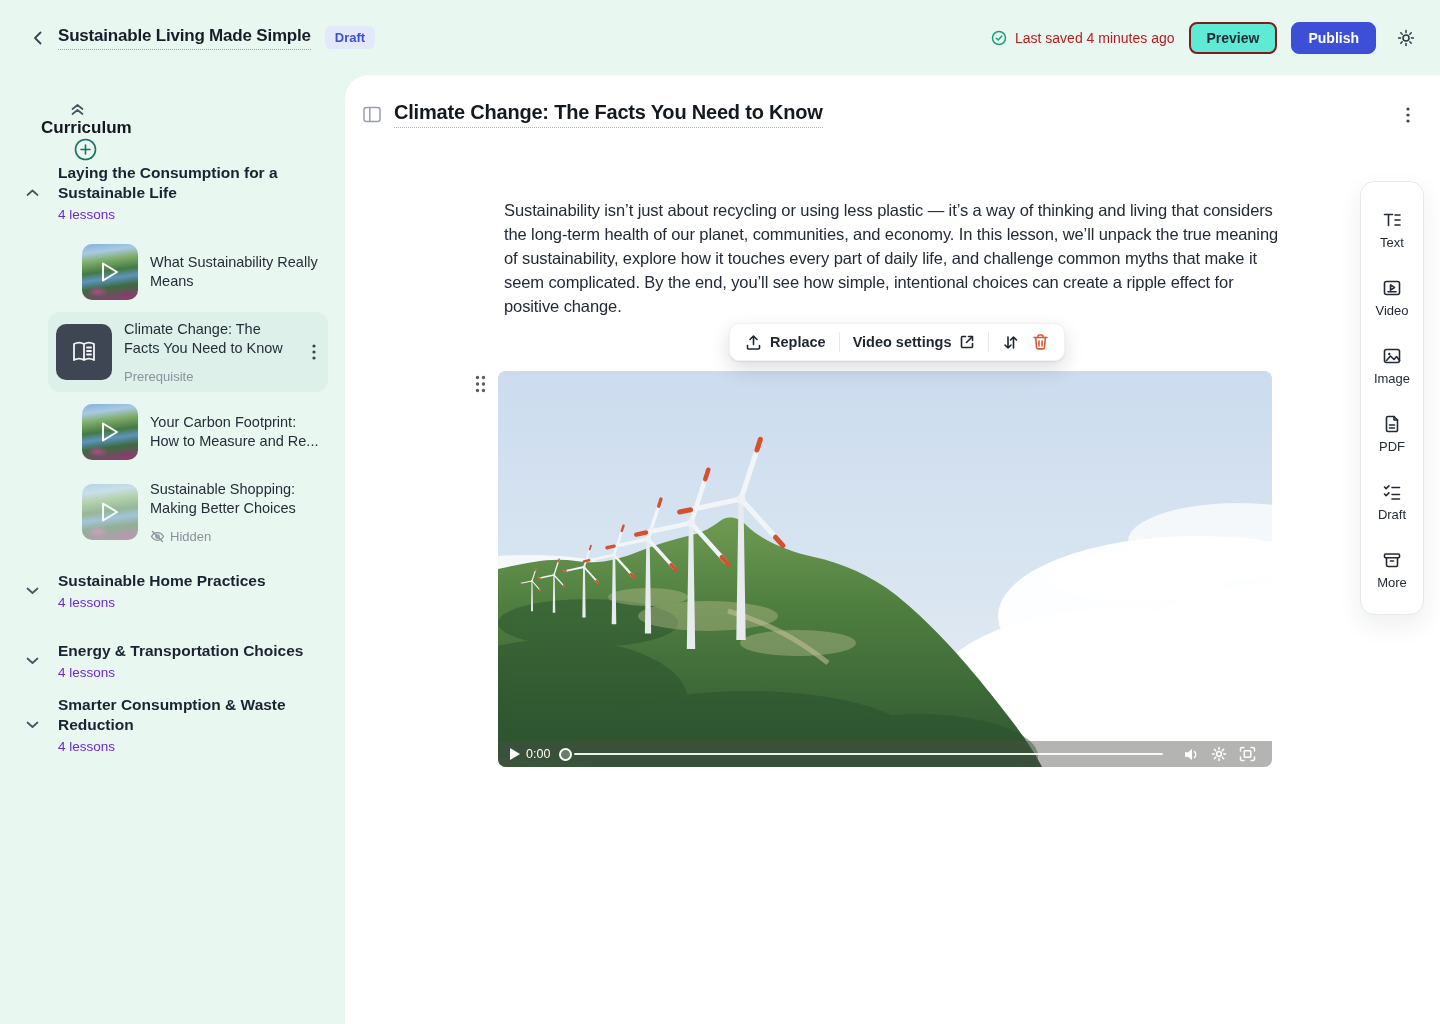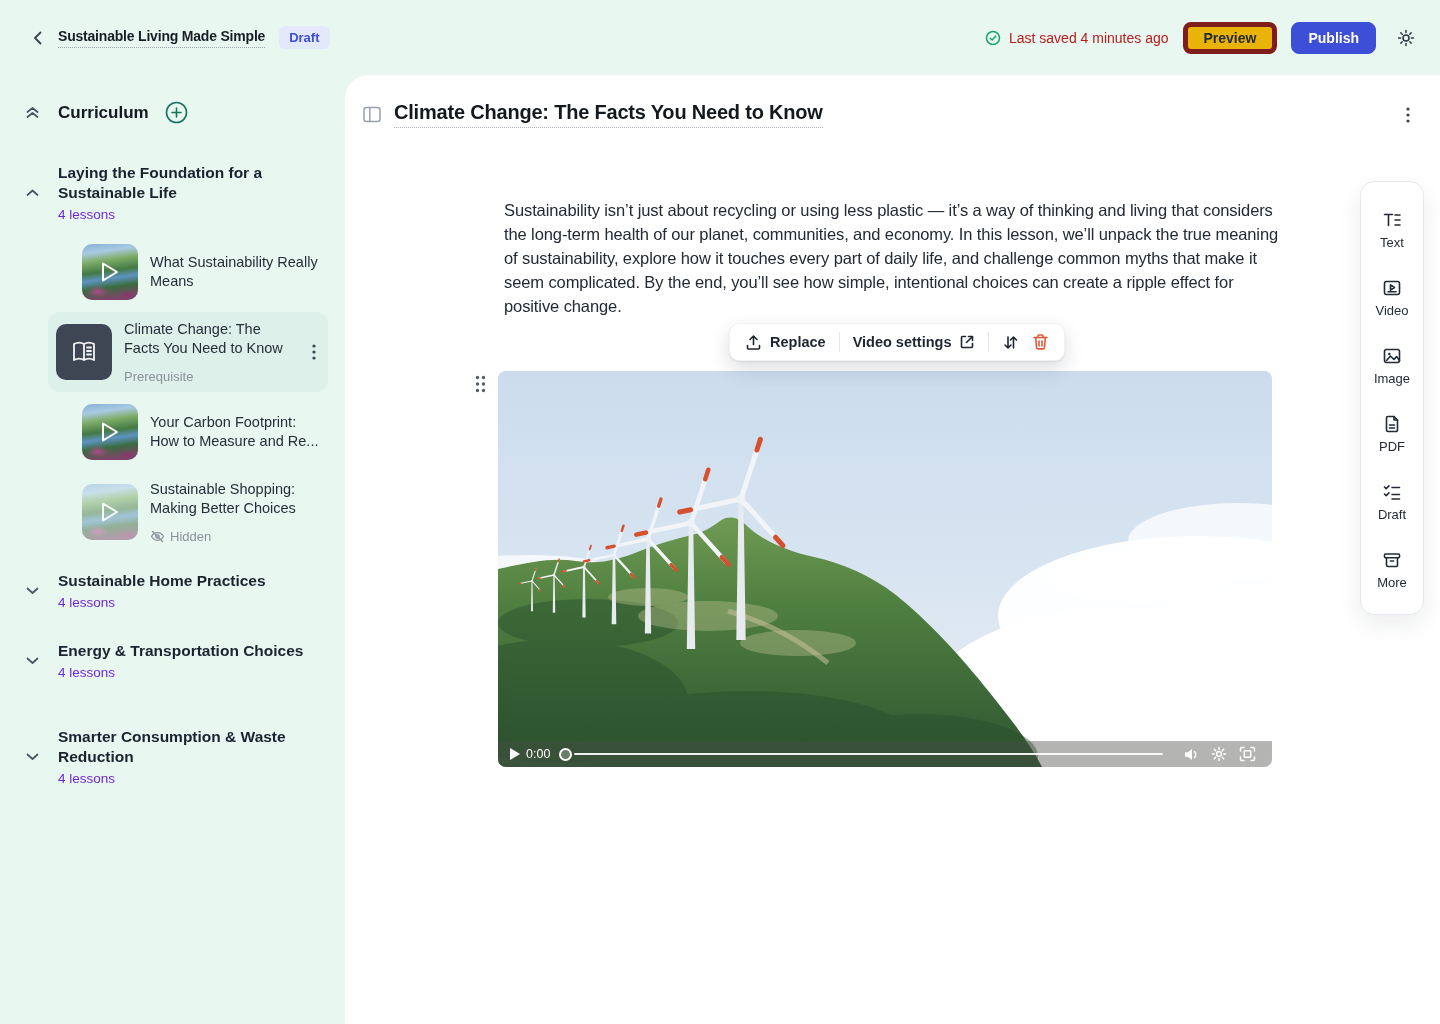--- a/index.html
+++ b/index.html
@@ -10,43 +10,43 @@
     color:#1c2330;
     position:relative;
   }
   svg { display:block; }
 
   
   .topbar { position:absolute; top:0; left:0; width:1440px; height:75px;
     display:flex; align-items:center; padding:0 24px; }
   .back-btn { width:28px; height:28px; display:flex; align-items:center; justify-content:center;
     background:none; border:none; cursor:pointer; }
-  .course-title { margin-left:6px; font-size:14px; font-weight:700; color:#171d27;
+  .course-title { margin-left:6px; font-size:17px; font-weight:700; color:#171d27;
     letter-spacing:-.2px; border-bottom:1.5px dotted #9aa3ae; padding-bottom:3px; }
   .draft-badge { margin-left:14px; background:#e3e9fb; color:#3d4ed7; font-size:13px;
     font-weight:700; padding:4px 10px; border-radius:6px; }
   .topbar-right { margin-left:auto; display:flex; align-items:center; }
   .saved { display:flex; align-items:center; gap:8px; color:#b91c1c; font-size:14px; margin-right:14px; }
   .btn { height:32px; border-radius:8px; font-size:14px; font-weight:600; cursor:pointer;
     padding:0 16px; font-family:inherit; }
-  .btn-preview { background:#eab308; border:5px solid #7f1d1d; color:#222b36; margin-right:14px; }
+  .btn-preview { background:#5eead4; border:2px solid #7f1d1d; color:#222b36; margin-right:14px; }
   .btn-publish { background:#3d4ed7; border:1px solid #3d4ed7; color:#fff; }
   .gear-btn { background:none; border:none; margin-left:20px; cursor:pointer; display:flex; }
 
   
   .sidebar { position:absolute; top:75px; left:0; width:345px; height:949px; }
-  .curriculum-row { position:absolute; top:26px; left:24px; display:flex; align-items:center; }
+  .curriculum-row { position:absolute; top:26px; left:24px; display:flex; align-items:center;flex-direction:column; }
   .curriculum-title { margin-left:17px; font-size:17px; font-weight:700; color:#14191f; }
   .plus-btn { margin-left:16px; background:none; border:none; cursor:pointer; display:flex; }
   .side-section { position:absolute; left:24px; width:300px; display:flex; align-items:center; gap:17px; }
   .side-section .sec-text { width:255px; }
   .sec-title { font-size:15.5px; font-weight:600; color:#1b2230; line-height:20px; }
   .sec-meta { font-size:13.5px; color:#6d28d9; margin-top:4px; }
   .chev-btn { background:none; border:none; cursor:pointer; display:flex; flex:none; }
-  .s1 { top:88px; } .s2 { top:496px; } .s3 { top:566px; } .s4 { top:652px; }
+  .s1 { top:88px; } .s2 { top:496px; } .s3 { top:566px; } .s4 { top:620px; }
 
   .lessons { position:absolute; top:161px; left:48px; width:280px; display:flex;
     flex-direction:column; gap:4px; }
   .lesson { display:flex; align-items:center; gap:12px; min-height:72px; padding:8px;
     border-radius:12px; cursor:pointer;justify-content:flex-end; }
   .lesson.selected { background:#ddf1ea; }
   .thumb { width:56px; height:56px; border-radius:10px; flex:none; position:relative;
     display:flex; align-items:center; justify-content:center; overflow:hidden; }
   .thumb-video { background:
     radial-gradient(closest-side at 28% 85%, rgba(182,72,144,.95), rgba(182,72,144,0) 70%),
@@ -158,21 +158,21 @@
     </button>
   </div>
 
   <div class="side-section s1">
     <button class="chev-btn">
       <svg width="17" height="17" viewBox="0 0 17 17" fill="none" stroke="#4a5361" stroke-width="1.7" stroke-linecap="round" stroke-linejoin="round">
           <path d="M3.5 11 8.5 6.5 13.5 11"></path>
         </svg>
     </button>
     <div class="sec-text">
-      <div class="sec-title">Laying the Foundation for a Sustainable Life</div>
+      <div class="sec-title">Laying the Consumption for a Sustainable Life</div>
       <div class="sec-meta">4 lessons</div>
     </div>
   </div>
 
   <div class="lessons">
 
     <div class="lesson">
       <div class="thumb thumb-video">
         <span>
           <svg width="20" height="22" viewBox="0 0 20 22" fill="none" stroke="#fff" stroke-width="2" stroke-linejoin="round">

